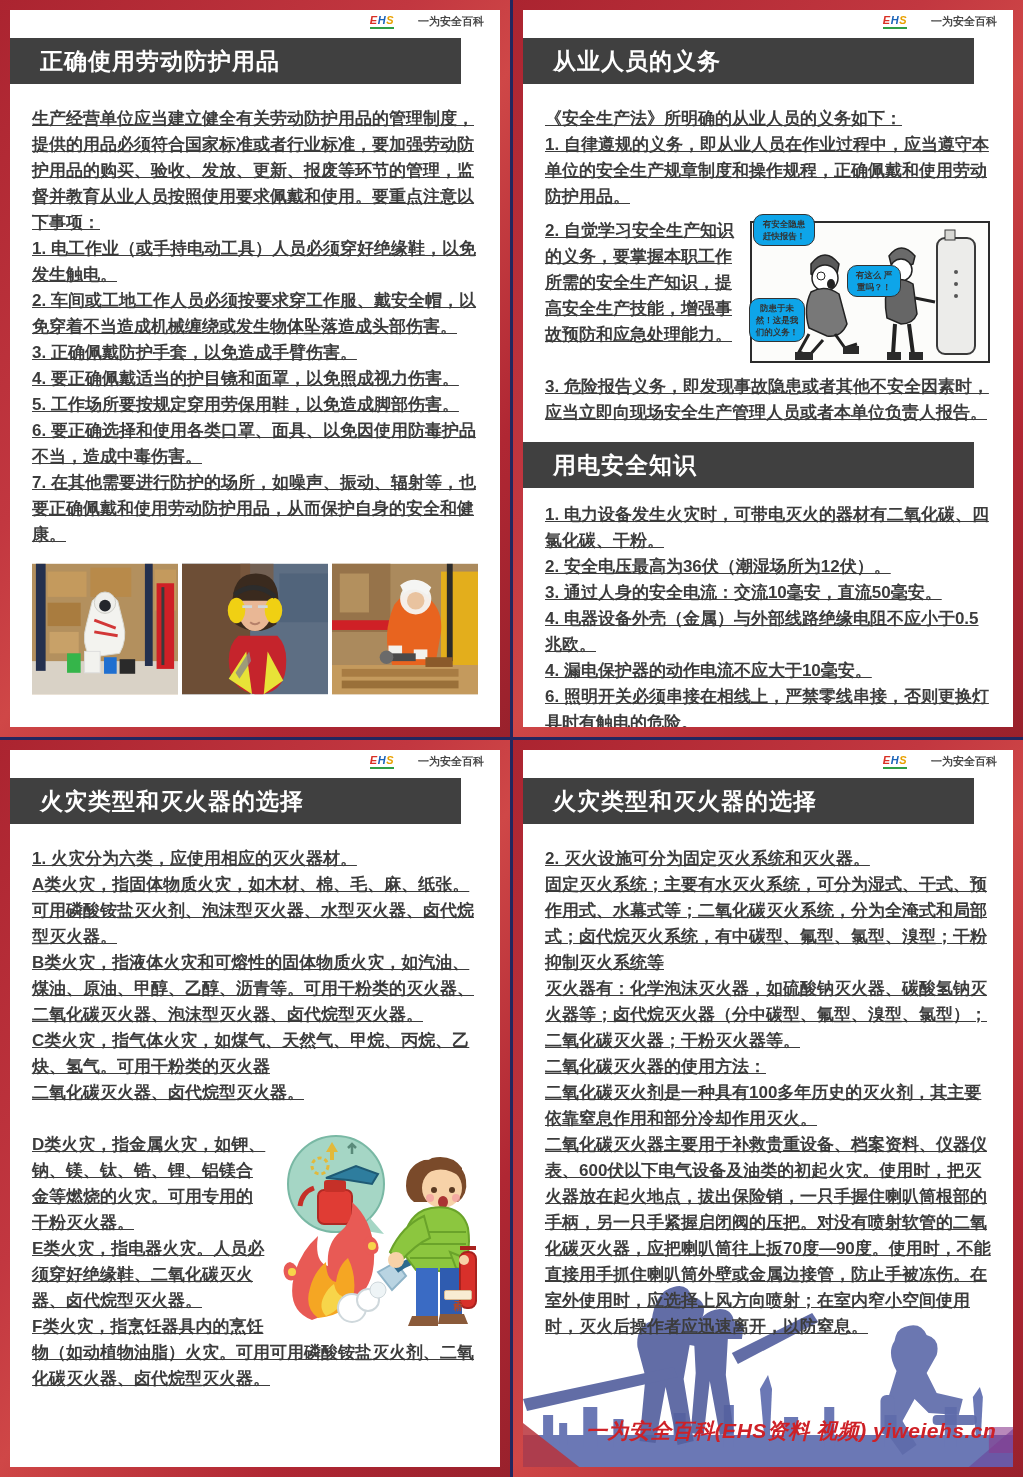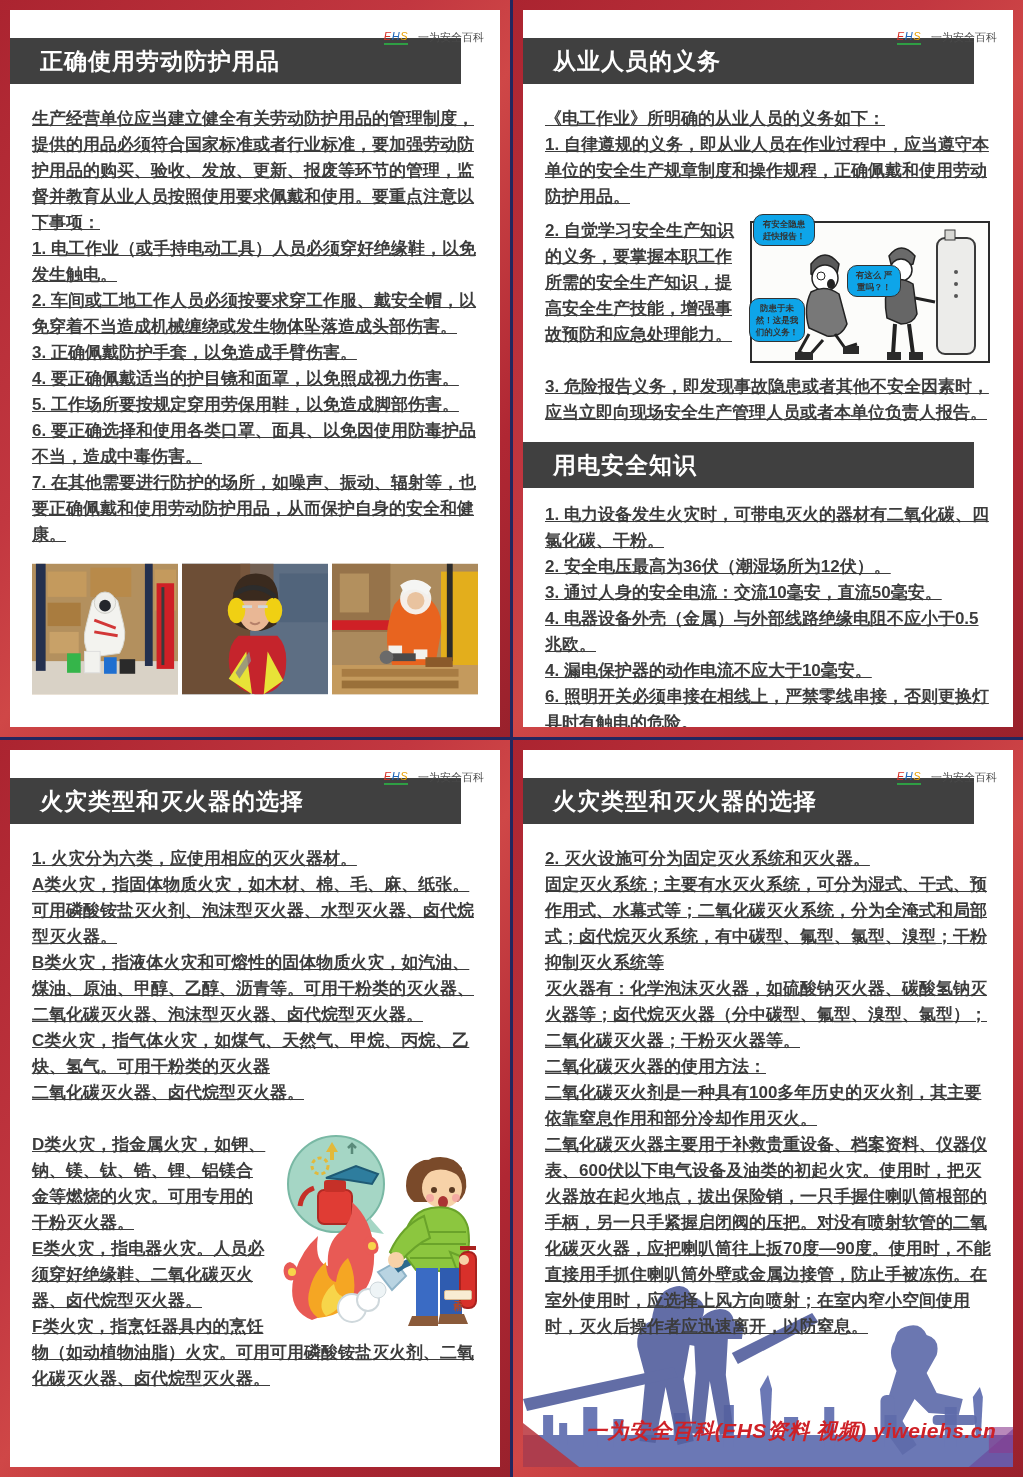--- a/index.html
+++ b/index.html
@@ -21,23 +21,23 @@
     box-sizing:border-box;
   }
   .card{
     background:#ffffff;
     width:100%;height:100%;
     position:relative;
     overflow:hidden;
     box-sizing:border-box;
   }
   .logo{
-    position:absolute;top:20px;right:16px;
-    font-size:11px;font-weight:normal;color:#4a4a4a;
-    display:flex;align-items:center;gap:10px;
+    position:absolute;top:4px;right:16px;
+    font-size:11px;font-weight:bold;color:#4a4a4a;
+    display:flex;align-items:center;gap:24px;
   }
   .ehs{letter-spacing:.5px;border-bottom:2px solid #2f9e44;padding-bottom:1px;font-style:italic;}
   .ehs .e{color:#d93025;} .ehs .h{color:#1a63b8;} .ehs .s{color:#e8a000;}
   .banner{
     margin-top:28px;
     width:92%;
     height:46px;line-height:46px;
     background:#404040;
     color:#fff;font-size:23px;font-weight:bold;
     padding-left:30px;box-sizing:border-box;
@@ -174,21 +174,21 @@
   </div>
 
   <div class="page">
     <div class="card">
       <div class="logo">
         <span class="ehs"><span class="e">E</span><span class="h">H</span><span class="s">S</span></span>
         <span>一为安全百科</span>
       </div>
       <div class="banner">从业人员的义务</div>
       <div class="body">
-        <p>《电工作业》所明确的从业人员的义务如下：</p>
+        <p>《安全生产法》所明确的从业人员的义务如下：</p>
         <p>1. 自律遵规的义务，即从业人员在作业过程中，应当遵守本单位的安全生产规章制度和操作规程，正确佩戴和使用劳动防护用品。</p>
         <div class="float-right c2box">
           <svg width="242" height="158" viewBox="0 0 242 158">
             <rect x="2" y="10" width="238" height="140" fill="#fcfcfa" stroke="#2b2b2b" stroke-width="2"></rect>
             <rect x="188" y="26" width="38" height="116" rx="8" fill="#ececea" stroke="#3a3a3a" stroke-width="2"></rect>
             <rect x="196" y="18" width="10" height="10" fill="#d8d8d4" stroke="#3a3a3a"></rect>
             <circle cx="207" cy="60" r="2" fill="#555"></circle>
               <circle cx="207" cy="72" r="2" fill="#555"></circle>
               <circle cx="207" cy="84" r="2" fill="#555"></circle>
             <path d="M62 52 q14 -18 28 0 l-2 10 q-12 8 -26 0 z" fill="#5a5a5a" stroke="#222" stroke-width="1.5"></path>

